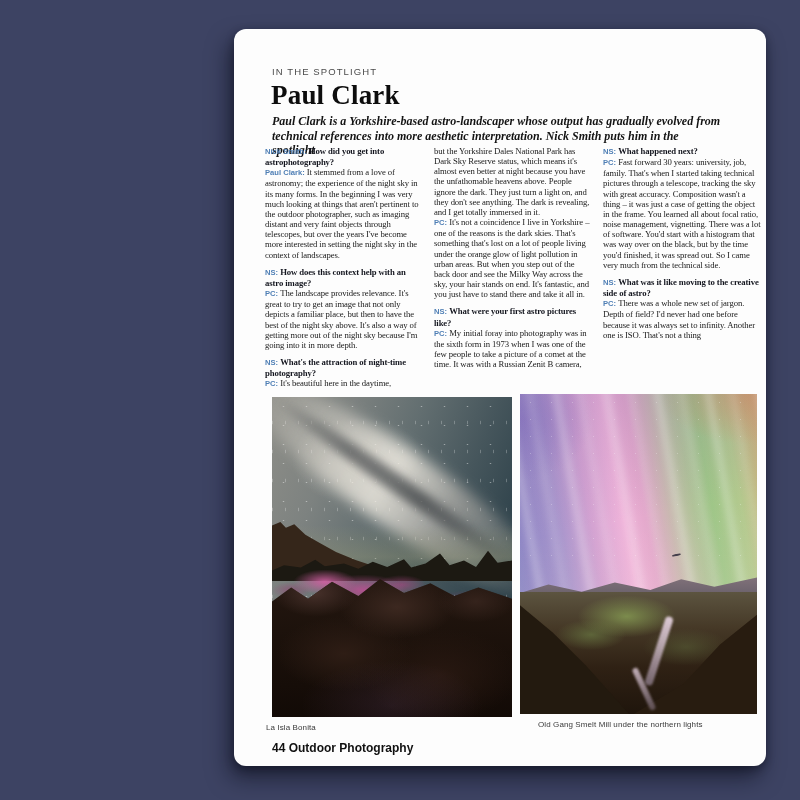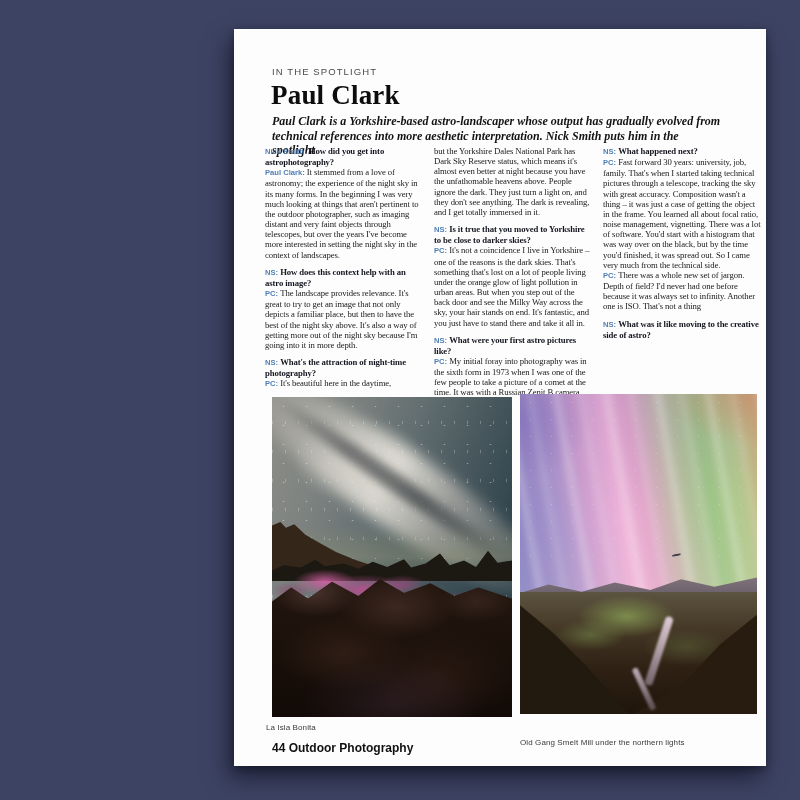--- a/index.html
+++ b/index.html
@@ -11,20 +11,21 @@
   *{box-sizing:border-box;margin:0;padding:0;}
   html,body{width:800px;height:800px;overflow:hidden;}
   body{background:var(--backdrop);font-family:"Liberation Serif",serif;position:relative;}
 
   .backdrop{position:absolute;inset:0;background:var(--backdrop);}
 
   .magazine-page{
     position:absolute;left:234px;top:29px;width:532px;height:737px;
     background:var(--page);
     box-shadow:-5px 12px 22px rgba(8,10,22,0.55), 0 3px 8px rgba(8,10,22,0.4);
+    border-radius:12px;
   }
 
   .section-label{
     position:absolute;left:38px;top:37px;
     font-family:"Liberation Sans",sans-serif;font-size:9.5px;letter-spacing:1.1px;
     color:#4b4b4b;
   }
   .title{
     position:absolute;left:37px;top:52px;
     font-family:"Liberation Serif",serif;font-size:27px;line-height:28px;font-weight:700;
@@ -120,21 +121,21 @@
     clip-path:polygon(100% 0,70% 30%,40% 70%,0 100%,100% 100%);}
   .au-stream1{width:8px;height:72px;left:57%;top:69%;transform:rotate(18deg);border-radius:4px;
     background:linear-gradient(180deg, rgba(236,216,230,.9), rgba(190,170,196,.5));filter:blur(1.2px);}
   .au-stream2{width:6px;height:46px;left:51%;top:85%;transform:rotate(-25deg);border-radius:3px;
     background:linear-gradient(180deg, rgba(226,206,220,.8), rgba(170,150,176,.4));filter:blur(1.2px);}
 
   .caption{
     position:absolute;font-family:"Liberation Sans",sans-serif;font-size:8px;color:#3a3a3a;letter-spacing:0.1px;
   }
   .cap-left{left:32px;top:694px;}
-  .cap-right{left:286px;top:691px;margin-top:18px;}
+  .cap-right{left:304px;top:691px;}
 
   .folio{
     position:absolute;left:38px;top:712px;
     font-family:"Liberation Sans",sans-serif;font-size:12px;font-weight:700;color:#101010;
   }
 </style>
 </head>
 <body>
 
 <div class="backdrop">
@@ -148,30 +149,29 @@
       <div class="col">
           <p class="block question"><span class="speaker">Nick Smith: </span><span class="txt">How did you get into astrophotography?</span></p>
           <p class="block answer"><span class="speaker">Paul Clark: </span><span class="txt">It stemmed from a love of astronomy; the experience of the night sky in its many forms. In the beginning I was very much looking at things that aren't pertinent to the outdoor photographer, such as imaging distant and very faint objects through telescopes, but over the years I've become more interested in setting the night sky in the context of landscapes.</span></p>
           <p class="block question"><span class="speaker">NS: </span><span class="txt">How does this context help with an astro image?</span></p>
           <p class="block answer"><span class="speaker">PC: </span><span class="txt">The landscape provides relevance. It's great to try to get an image that not only depicts a familiar place, but then to have the best of the night sky above. It's also a way of getting more out of the night sky because I'm going into it in more depth.</span></p>
           <p class="block question"><span class="speaker">NS: </span><span class="txt">What's the attraction of night-time photography?</span></p>
           <p class="block answer"><span class="speaker">PC: </span><span class="txt">It's beautiful here in the daytime,</span></p>
         </div>
       <div class="col">
           <p class="block plain"><span class="txt">but the Yorkshire Dales National Park has Dark Sky Reserve status, which means it's almost even better at night because you have the unfathomable heavens above. People ignore the dark. They just turn a light on, and they don't see anything. The dark is revealing, and I get totally immersed in it.</span></p>
-          <p class="block question"><span class="speaker">NS: </span><span class="txt">Is it true that you moved to Yorkshire to be close to darker skies?</span></p>
           <p class="block answer"><span class="speaker">PC: </span><span class="txt">It's not a coincidence I live in Yorkshire – one of the reasons is the dark skies. That's something that's lost on a lot of people living under the orange glow of light pollution in urban areas. But when you step out of the back door and see the Milky Way across the sky, your hair stands on end. It's fantastic, and you just have to stand there and take it all in.</span></p>
           <p class="block question"><span class="speaker">NS: </span><span class="txt">What were your first astro pictures like?</span></p>
           <p class="block answer"><span class="speaker">PC: </span><span class="txt">My initial foray into photography was in the sixth form in 1973 when I was one of the few people to take a picture of a comet at the time. It was with a Russian Zenit B camera,</span></p>
         </div>
       <div class="col">
           <p class="block question"><span class="speaker">NS: </span><span class="txt">What happened next?</span></p>
           <p class="block answer"><span class="speaker">PC: </span><span class="txt">Fast forward 30 years: university, job, family. That's when I started taking technical pictures through a telescope, tracking the sky with great accuracy. Composition wasn't a thing – it was just a case of getting the object in the frame. You learned all about focal ratio, noise management, vignetting. There was a lot of software. You'd start with a histogram that was way over on the black, but by the time you'd finished, it was spread out. So I came very much from the technical side.</span></p>
+          <p class="block question"><span class="speaker">NS: </span><span class="txt">What was it like moving to the creative side of astro?</span></p>
           <p class="block answer"><span class="speaker">PC: </span><span class="txt">There was a whole new set of jargon. Depth of field? I'd never had one before because it was always set to infinity. Another one is ISO. That's not a thing</span></p>
-          <p class="block question"><span class="speaker">NS: </span><span class="txt">What was it like moving to the creative side of astro?</span></p>
         </div>
     </div>
 
     <figure class="photo photo-milkyway">
       <div class="layer mw-sky"></div>
       <div class="layer mw-stars"></div>
       <div class="layer mw-band"></div>
       <div class="layer mw-dust"></div>
       <div class="layer mw-glow"></div>
       <div class="layer mw-hill"></div>

